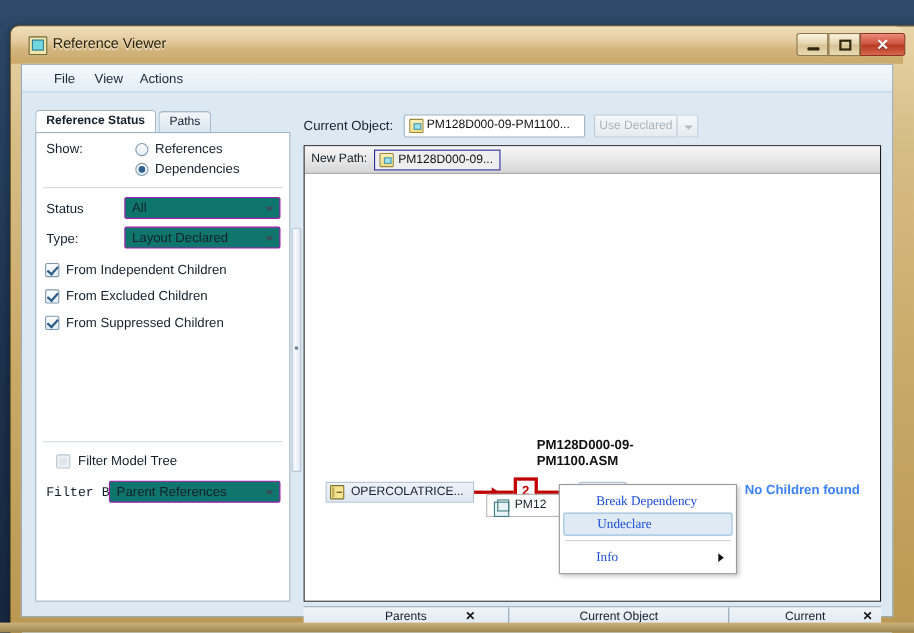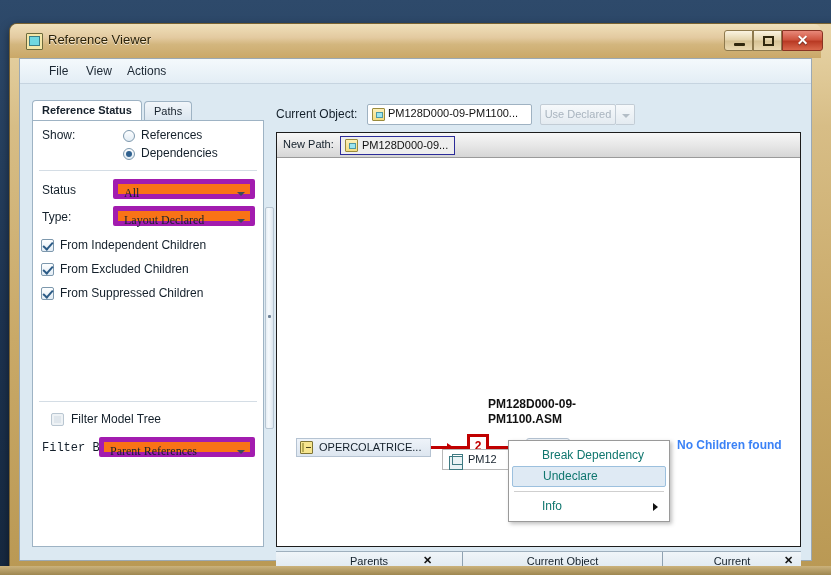--- a/index.html
+++ b/index.html
@@ -72,22 +72,22 @@
     position:absolute;left:0;top:20px;width:232px;height:427px;
     background:#ffffff;border:1px solid #9eb3c4;box-sizing:border-box;
   }
   .lbl{position:absolute;color:#14202b;font-size:12px;white-space:nowrap;}
   .radio{
     position:absolute;width:12px;height:12px;border-radius:50%;box-sizing:border-box;
     border:1px solid #7d98ad;background:linear-gradient(180deg,#fdfeff 0%,#e2ecf4 100%);
   }
   .radio.on:after{content:"";position:absolute;left:2px;top:2px;width:6px;height:6px;border-radius:50%;background:#30618f;}
   .combo{
-    position:absolute;height:20px;box-sizing:border-box;background:#f97316;
-    border:5px solid #a21caf;border-radius:2px;font-family:Liberation Serif, serif;
+    position:absolute;height:20px;box-sizing:border-box;background:#0f766e;
+    border:1px solid #a21caf;border-radius:2px;
   }
   .combo .val{position:absolute;left:6px;top:2px;font-size:12px;color:#14202b;white-space:nowrap;}
   .combo .arw{
     position:absolute;right:1px;top:1px;width:16px;height:16px;
   }
   .combo .arw:after{
     content:"";position:absolute;left:4px;top:7px;border-left:4px solid transparent;
     border-right:4px solid transparent;border-top:4px solid #3b4a58;
   }
   .chk{
@@ -209,21 +209,21 @@
     border-right:3px solid transparent;border-bottom:4px solid #445668;
   }
   #nochildren{position:absolute;left:400px;top:279px;font-size:12px;font-weight:bold;color:#3b82f6;white-space:nowrap;}
 
   
   #ctxmenu{
     position:absolute;left:231px;top:281px;width:160px;
     background:#fff;border:1px solid #9a9a9a;box-shadow:2px 2px 4px rgba(0,0,0,.25);
     padding:4px 0;
   }
-  .mi{position:relative;height:21px;line-height:21px;padding-left:30px;font-size:12px;color:#0f766e;box-sizing:border-box;margin:0 3px;}
+  .mi{position:relative;height:21px;line-height:21px;padding-left:30px;font-size:12px;color:#1d4ed8;box-sizing:border-box;margin:0 3px;font-family:Liberation Serif, serif;}
   .mi.hl{background:#dfeaf4;border:1px solid #9cc0de;border-radius:2px;height:21px;line-height:19px;}
   .mi .sub{position:absolute;right:8px;top:7px;width:0;height:0;border-top:4px solid transparent;border-bottom:4px solid transparent;border-left:5px solid #111;}
   .misep{height:1px;background:#cfcfcf;margin:4px 5px;}
 
   
   #tribar{
     position:absolute;left:256px;top:492px;width:525px;height:19px;
     background:linear-gradient(180deg,#f0f5f9 0%,#dfe8f0 100%);
     border-top:1px solid #9fb0be;box-sizing:border-box;
   }

